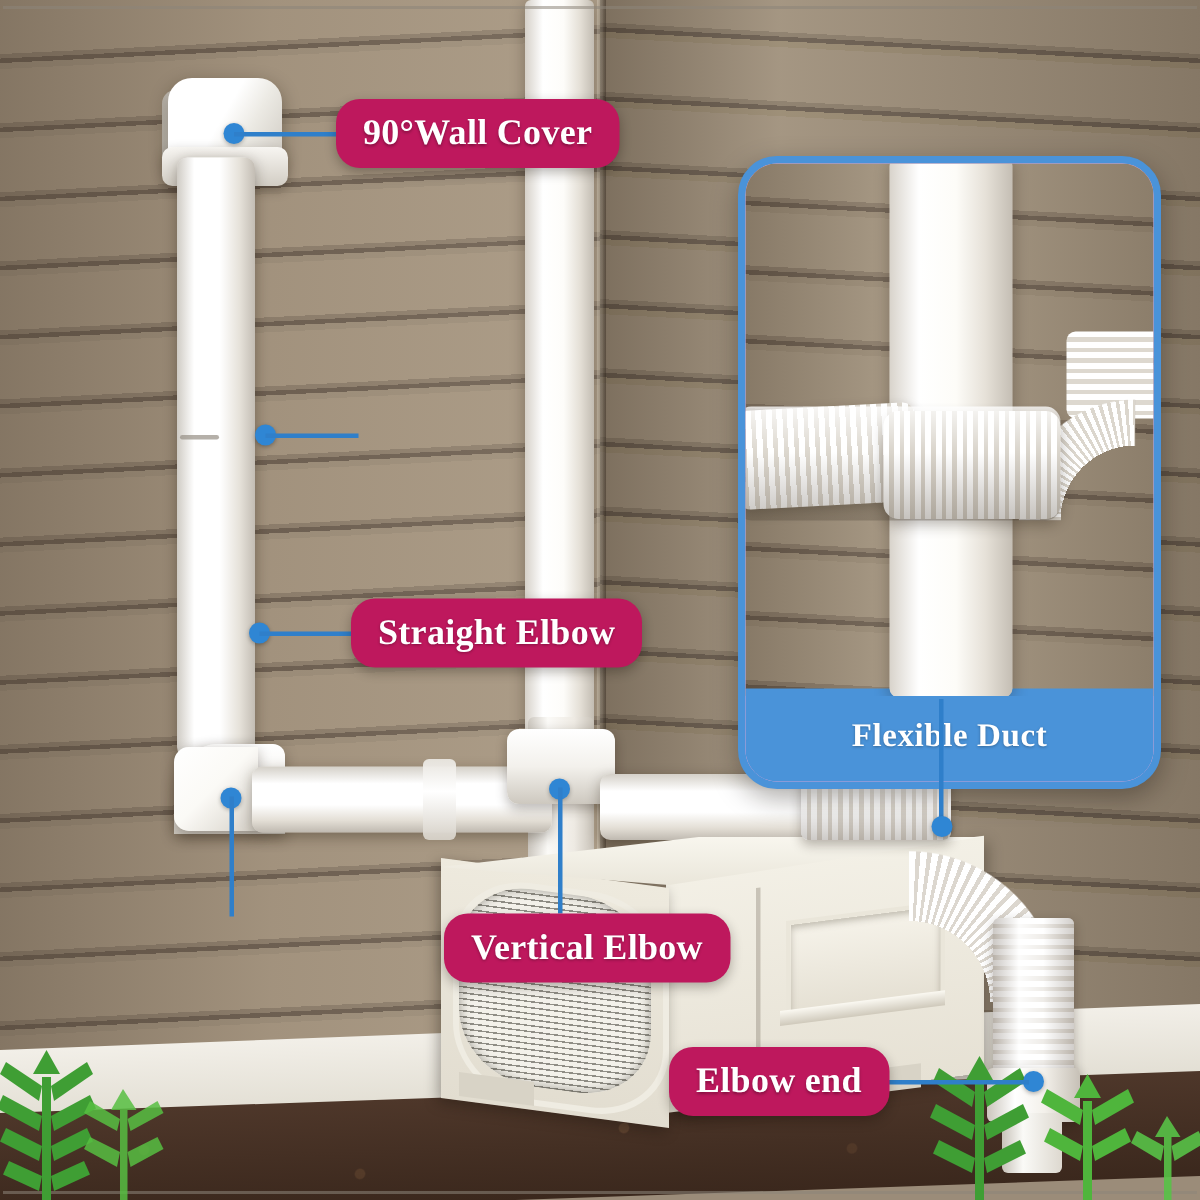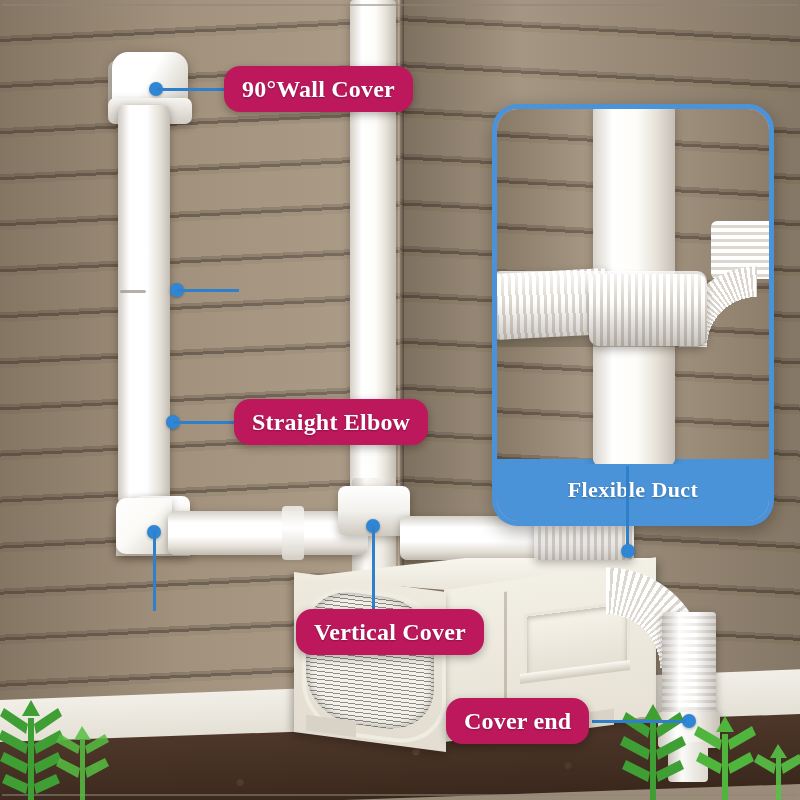--- a/index.html
+++ b/index.html
@@ -354,19 +354,19 @@
   <div class="label" style="left:234px;top:399px;">Straight Elbow</div>
 
   <div class="leader leader-v" style="left:626px;top:466px;height:84px;"></div>
   <div class="dot" style="left:621px;top:544px;"></div>
 
   <div class="dot" style="left:147px;top:525px;"></div>
   <div class="leader leader-v" style="left:153px;top:531px;height:80px;"></div>
 
   <div class="dot" style="left:366px;top:519px;"></div>
   <div class="leader leader-v" style="left:372px;top:525px;height:84px;"></div>
-  <div class="label" style="left:296px;top:609px;">Vertical Cover</div>
+  <div class="label" style="left:296px;top:609px;">Vertical Elbow</div>
 
   <div class="dot" style="left:682px;top:714px;"></div>
   <div class="leader leader-h" style="left:592px;top:720px;width:94px;"></div>
-  <div class="label" style="left:446px;top:698px;">Cover end</div>
+  <div class="label" style="left:446px;top:698px;">Elbow end</div>
 
 </div>
 
 </body></html>

